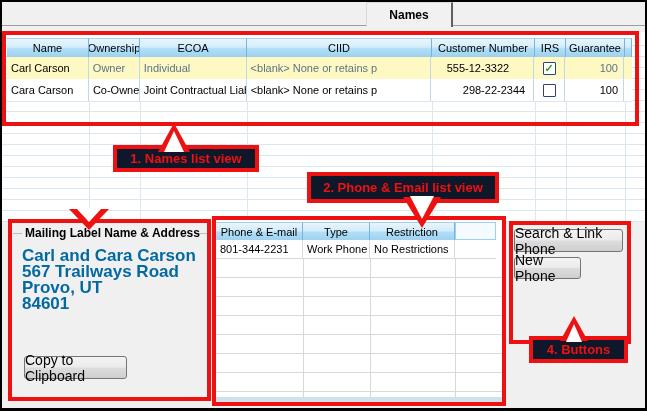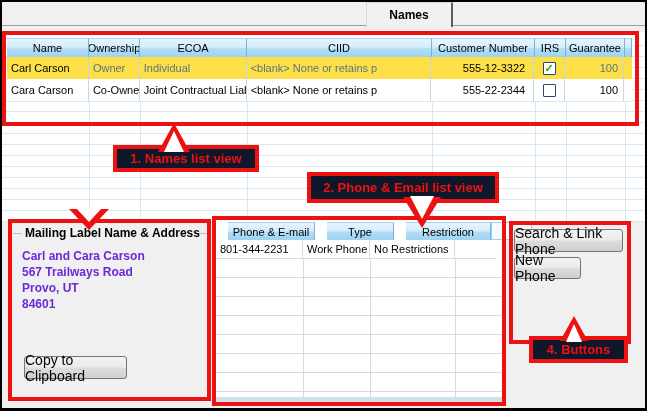--- a/index.html
+++ b/index.html
@@ -19,41 +19,41 @@
   
   .hdr{position:absolute;display:flex;height:19px;border-bottom:4px solid #7f1d1d;z-index:3;}
   .hc{box-sizing:border-box;background:linear-gradient(to bottom,#e8f5fe 0%,#d4ecfb 45%,#b0def8 55%,#9ed2f0 100%);
       border-right:1px solid #7cb2da;border-top:1px solid #a6d2ee;
       display:flex;align-items:center;justify-content:center;font-size:11px;color:#000;overflow:hidden;white-space:nowrap;}
   .nr{position:absolute;display:flex;height:22px;font-size:11px;z-index:3;}
   .c{box-sizing:border-box;border-right:1px solid #c3d8e7;padding:0 4px;display:flex;align-items:center;
      overflow:hidden;white-space:nowrap;color:#000;}
   .right{justify-content:flex-end;}
   .gray{color:#5f7285;}
-  .sel{background:#fde047;}
+  .sel{background:#fef9c3;}
   .cb{box-sizing:border-box;width:13px;height:13px;border:1px solid #2f4080;background:#fff;border-radius:1px;
       display:flex;align-items:center;justify-content:center;font-size:11px;font-weight:bold;color:#2ea22e;line-height:1;}
   
   .rbox{position:absolute;border:4px solid #ee1111;pointer-events:none;z-index:20;}
   .callout{position:absolute;background:#0f172a;border:4px solid #ee1111;color:#ee1111;font-weight:bold;font-size:13px;
       display:flex;flex-direction:column;align-items:center;justify-content:center;text-align:center;line-height:16px;
       box-sizing:border-box;z-index:30;}
   .arrows{position:absolute;left:0;top:0;width:647px;height:411px;pointer-events:none;z-index:35;}
   
   .gseg{position:absolute;height:1px;background:#bdbdbd;z-index:5;}
   .gtitle{position:absolute;left:25px;top:226px;font-size:12px;font-weight:bold;color:#000;z-index:5;}
-  .addr{position:absolute;left:22px;top:248px;font-size:12px;font-weight:bold;color:#6d28d9;line-height:16px;z-index:5;}
+  .addr{position:absolute;left:22px;top:248px;font-size:17px;font-weight:bold;color:#0369a1;line-height:16px;z-index:5;}
   .btn{position:absolute;box-sizing:border-box;display:flex;align-items:center;justify-content:center;font-size:14px;
       color:#000;border:1px solid #757575;border-radius:3px;
       background:linear-gradient(to bottom,#f3f3f3 0%,#ebebeb 49%,#dddddd 51%,#cfcfcf 100%);z-index:5;}
   .btn.disabled{border-color:#b9bdc0;color:#9b9b9b;background:linear-gradient(to bottom,#f5f5f5,#eaeaea);}
   
   .phone-bg{position:absolute;left:214px;top:220px;width:289px;height:177px;background:#fff;z-index:4;}
   .phdr{position:absolute;left:216px;top:222px;height:18px;display:flex;z-index:5;}
-  .phdr .hc{border-top:1px solid #a6d2ee;margin-left:12px;}
+  .phdr .hc{border-top:1px solid #a6d2ee;}
   .pale{box-sizing:border-box;background:#f4fafe;border:1px solid #9ad1f5;}
   .prow{position:absolute;left:216px;top:240px;height:19px;display:flex;font-size:11px;z-index:5;
         border-bottom:1px solid #d9d9d9;box-sizing:border-box;}
   .pc{box-sizing:border-box;border-right:1px solid #d9d9d9;padding:8px 4px;display:flex;align-items:center;
       overflow:hidden;white-space:nowrap;color:#000;}
   .pbody{position:absolute;left:216px;top:259px;width:286px;height:138px;z-index:4;
         background:repeating-linear-gradient(to bottom, transparent 0 18px, #d9d9d9 18px 19px);}
   .pvline{position:absolute;top:259px;height:138px;width:1px;background:#d9d9d9;z-index:5;}
   .pstrip{position:absolute;left:214px;top:397px;width:289px;height:6px;background:#cfe2ec;z-index:5;}
 </style>
@@ -86,34 +86,34 @@
     <div class="hc" style="width:31px">IRS</div>
     <div class="hc" style="width:59px">Guarantee</div>
     <div class="hc" style="flex:1"></div>
   </div>
 
   <div class="nr sel" style="left:7px;top:57px;width:625px;">
     <div class="c" style="width:82px">Carl Carson</div>
     <div class="c gray" style="width:51px">Owner</div>
     <div class="c gray" style="width:107px">Individual</div>
     <div class="c gray" style="width:185px">&lt;blank&gt; None or retains p</div>
-    <div class="c right" style="width:103px;padding-right:8px">555-12-3322</div>
+    <div class="c right" style="width:103px;padding-right:24px">555-12-3322</div>
     <div class="c" style="width:31px;justify-content:center">
       <span class="cb">✓</span>
     </div>
     <div class="c gray right" style="width:59px;padding-right:5px">100</div>
     <div class="c" style="flex:1;border-right:none"></div>
   </div>
 
   <div class="nr" style="left:7px;top:79px;width:625px;background:#fff;border-bottom:1px solid #dbe7f0;">
     <div class="c" style="width:82px">Cara Carson</div>
     <div class="c" style="width:51px">Co-Owner</div>
     <div class="c" style="width:107px">Joint Contractual Liability</div>
     <div class="c" style="width:185px">&lt;blank&gt; None or retains p</div>
-    <div class="c right" style="width:103px;padding-right:8px">555-22-2344</div>
+    <div class="c right" style="width:103px;padding-right:8px">298-22-2344</div>
     <div class="c" style="width:31px;justify-content:center">
       <span class="cb"></span>
     </div>
     <div class="c right" style="width:59px;padding-right:5px">100</div>
     <div class="c" style="flex:1;border-right:none"></div>
   </div>
 
   <div class="gseg" style="left:13px;top:233px;width:9px"></div>
   <div class="gseg" style="left:197px;top:233px;width:10px"></div>
   <div class="gtitle">Mailing Label Name &amp; Address</div>

